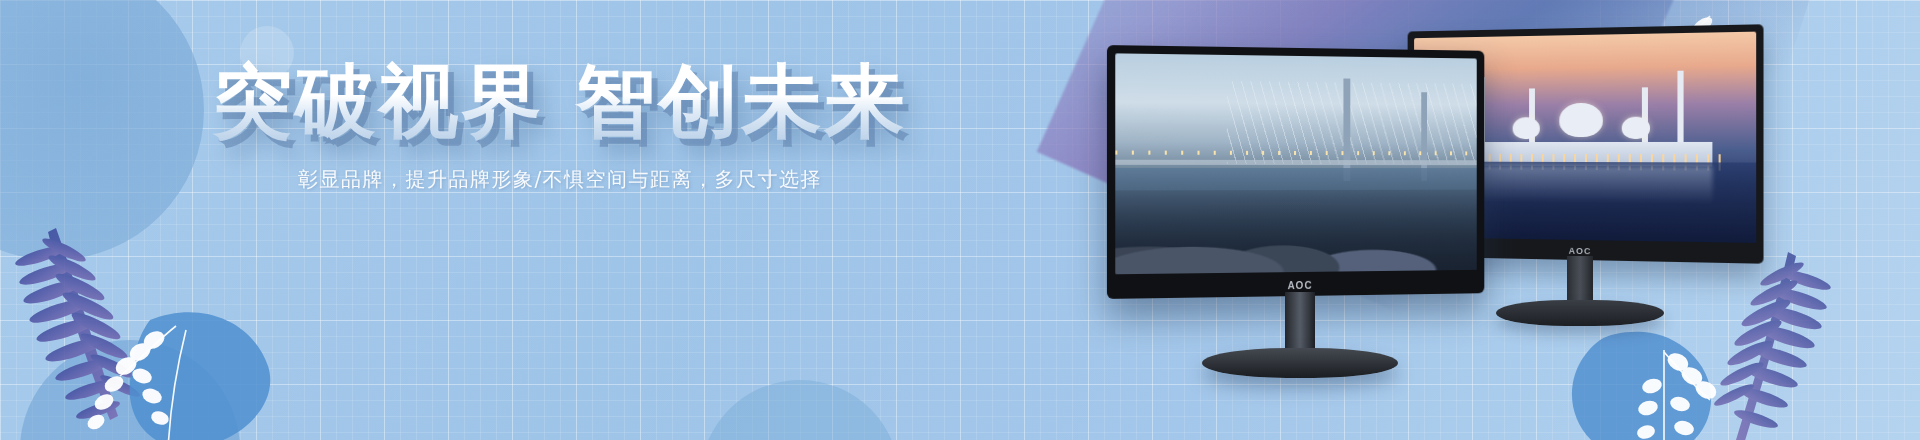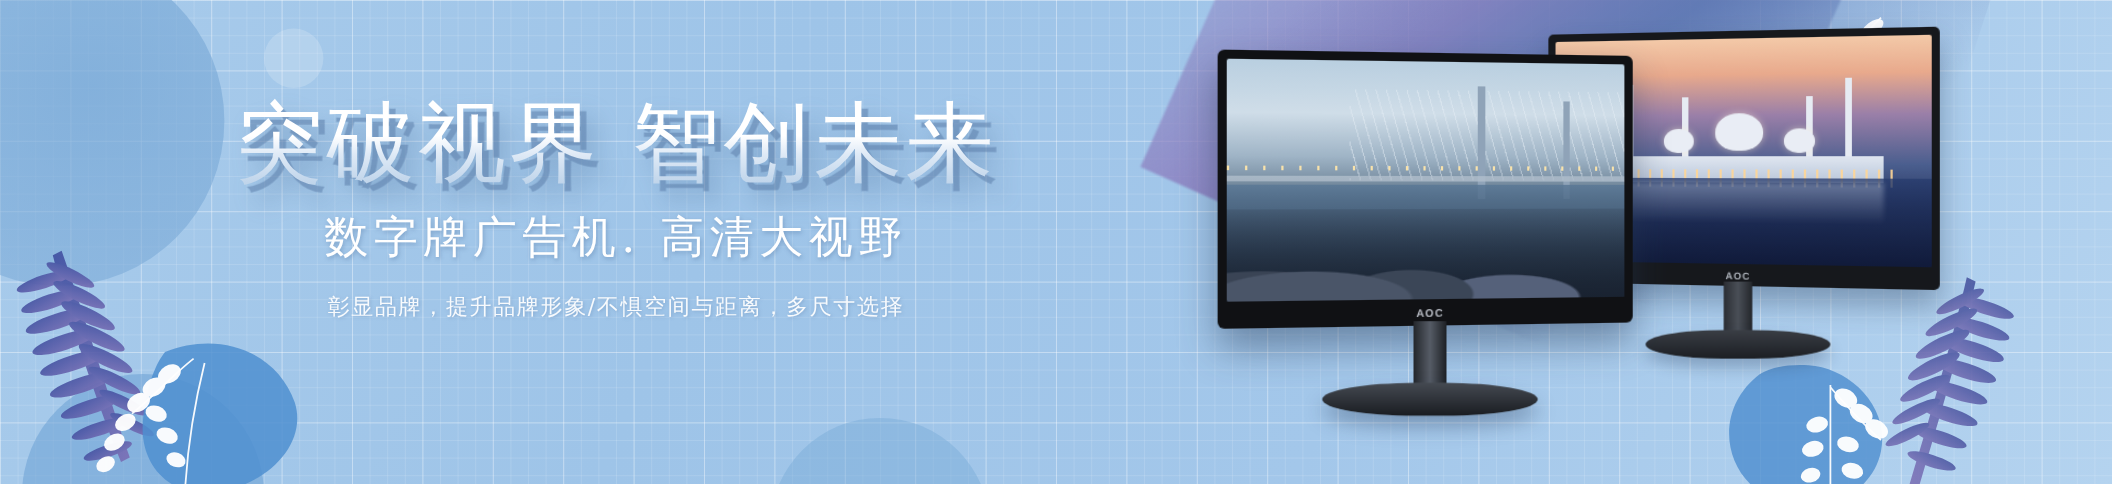--- a/index.html
+++ b/index.html
@@ -76,31 +76,30 @@
   
   .text-block {
     position:absolute;
     left:210px; top:60px;
     width:700px;
     text-align:center;
   }
 
   .headline {
     font-family:"DejaVu Sans", sans-serif;
-    font-weight:400;
+    font-weight:700;
     font-size:80px;
     line-height:1.05;
     letter-spacing:3px;
     white-space:nowrap;
     background:linear-gradient(180deg,#ffffff 0%, #ffffff 42%, #dfeaf6 62%, #b9d0e8 100%);
     -webkit-background-clip:text;
     background-clip:text;
     color:transparent;
     filter:drop-shadow(6px 7px 0 rgba(92,128,172,.55)) drop-shadow(10px 12px 10px rgba(70,105,150,.35));
-    margin-top:28px;
   }
 
   .subtitle {
     margin-top:16px;
     font-family:"DejaVu Serif", serif;
     font-size:40px;
     letter-spacing:5px;
     color:#ffffff;
     white-space:nowrap;
     text-shadow:1px 2px 4px rgba(80,115,160,.45);
@@ -408,17 +407,16 @@
         <div class="brand">AOC</div>
       </div>
       <div class="neck"></div>
       <div class="base"></div>
     </div>
 
   </div>
 
   <div class="text-block">
     <div class="headline">突破视界 智创未来</div>
-    <div class="subtitle">数字牌广告机. 高清大视野</div>
     <div class="tagline">彰显品牌，提升品牌形象/不惧空间与距离，多尺寸选择</div>
   </div>
 
 </div>
 
 </body></html>

